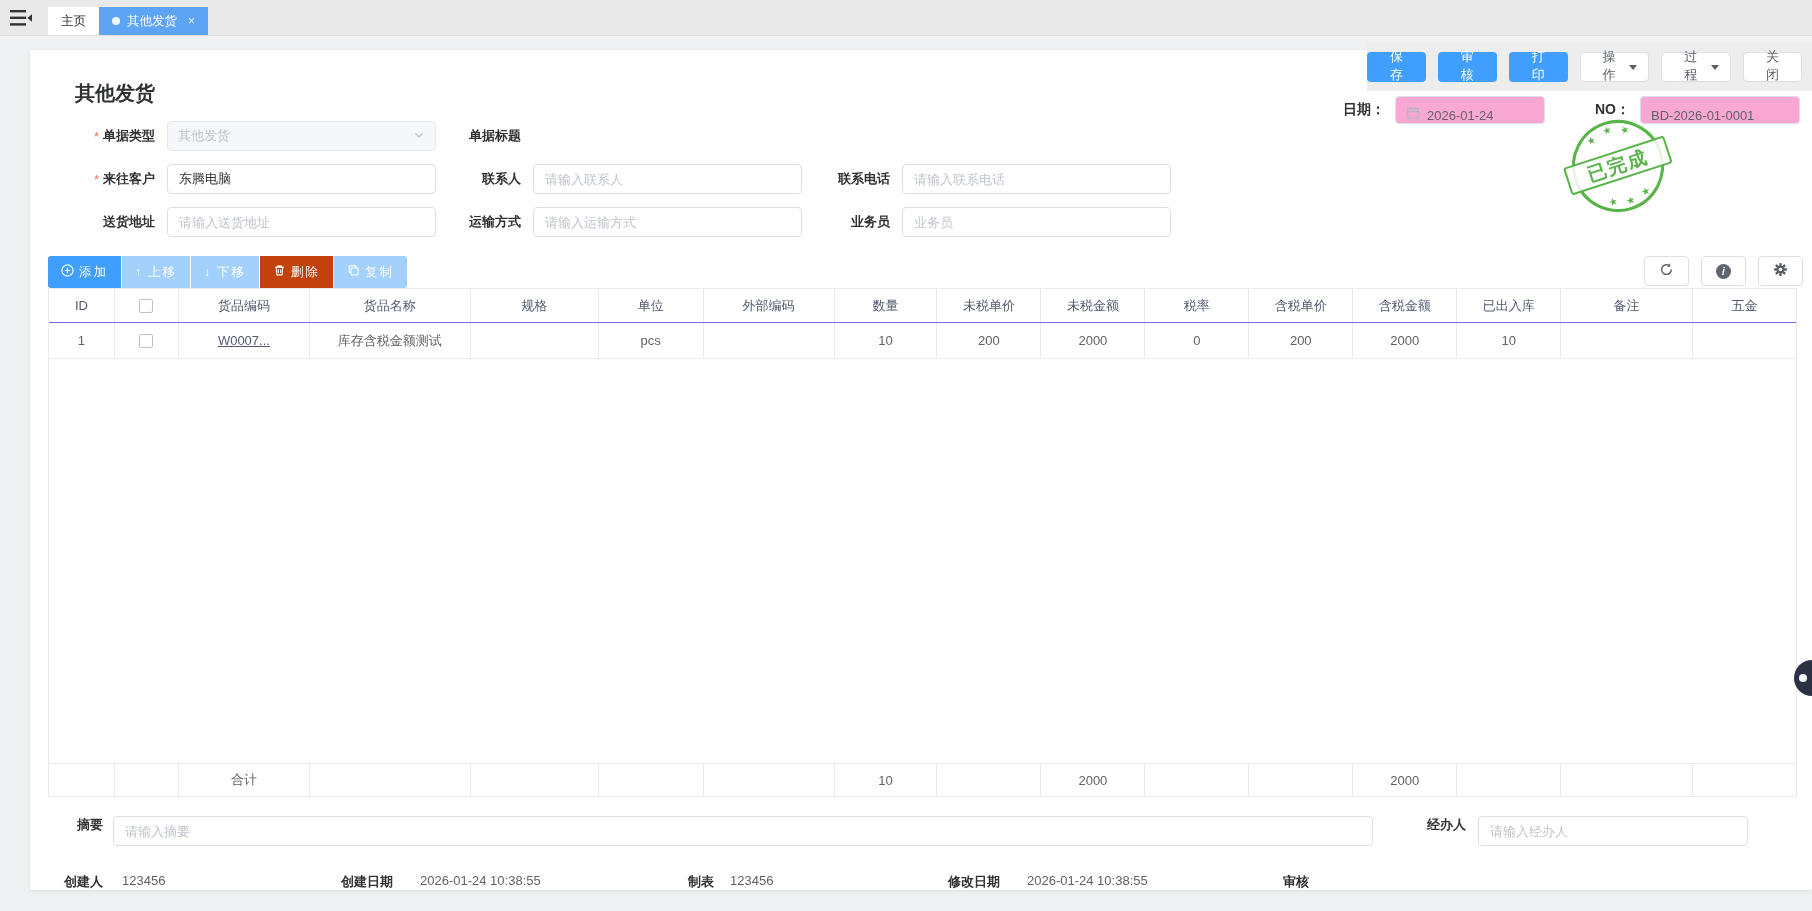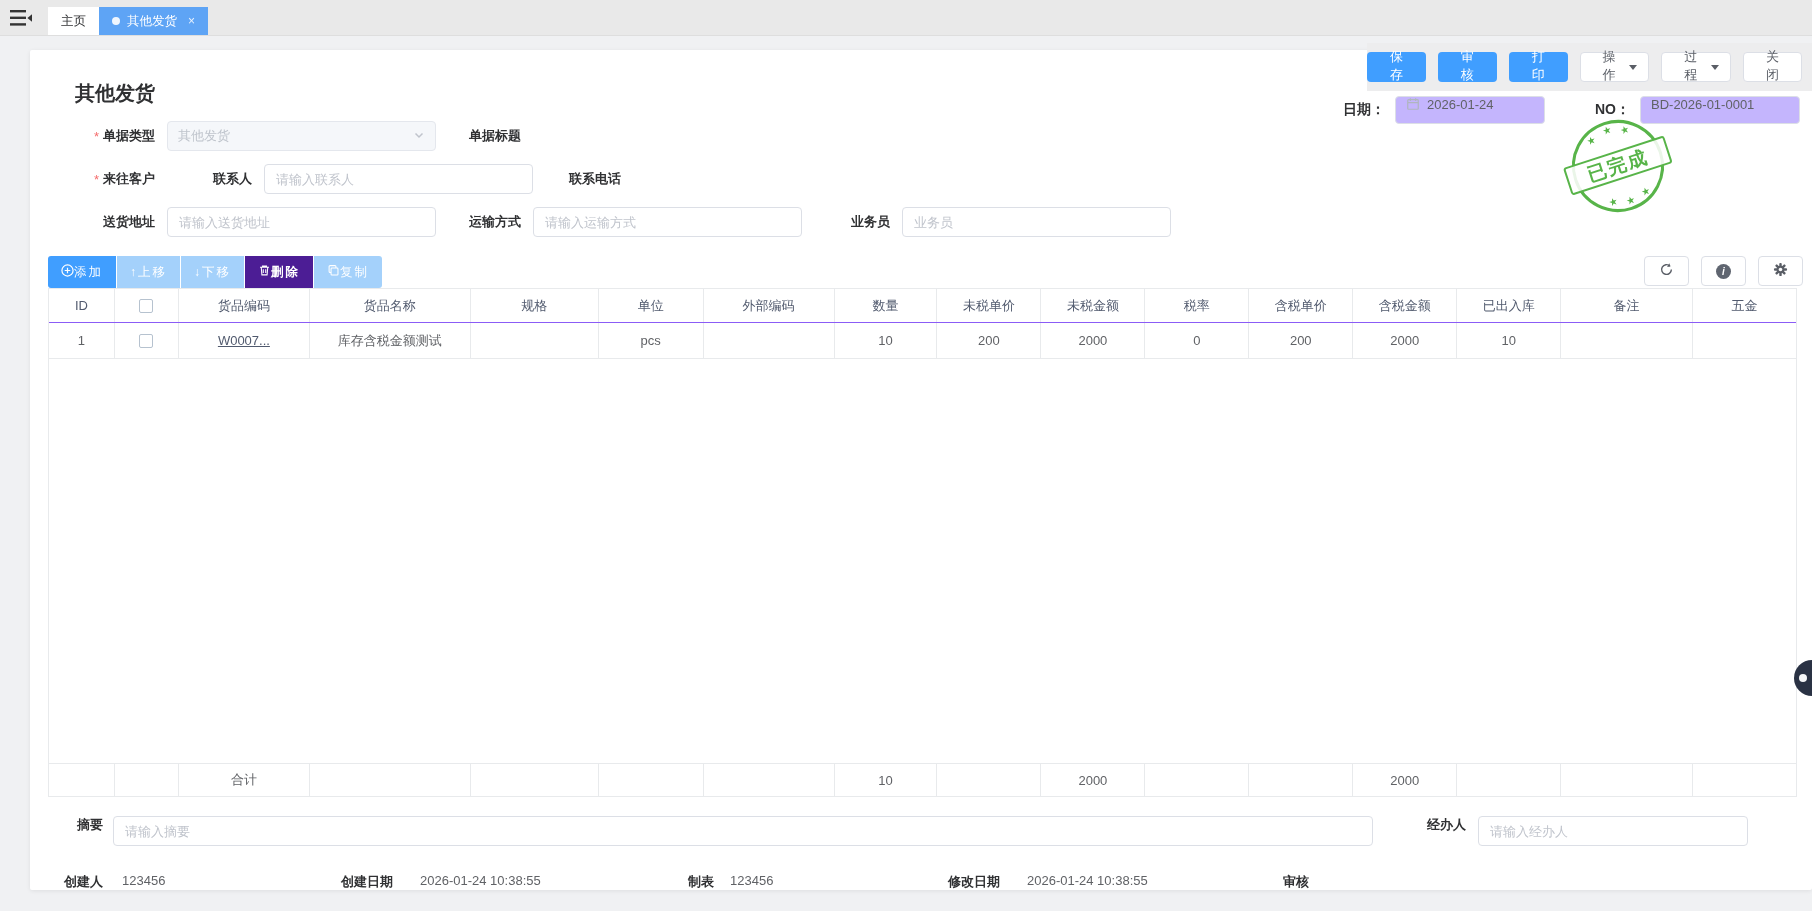--- a/index.html
+++ b/index.html
@@ -20,21 +20,21 @@
   
   .action-strip { position:absolute; top:-7px; right:0; width:445px; height:48px; background:#ededee; display:flex; align-items:center; justify-content:flex-end; gap:12px; padding-right:10px; }
   .btn { height:30px; border-radius:4px; font-size:13px; display:inline-flex; align-items:center; justify-content:center; border:1px solid transparent; cursor:pointer; padding:0 11px 2px 14px; letter-spacing:3px; font-family:inherit; background:#fff; }
   .btn-primary { background:#409EFF; color:#fff; }
   .btn-plain { border-color:#dcdfe6; color:#5a5e66; }
   .caret { width:0; height:0; border:4px solid transparent; border-top:5px solid #5a5e66; margin-left:3px; transform:translateY(3px); }
 
   
   .meta { position:absolute; top:46px; right:12px; display:flex; align-items:center; gap:10px; }
   .meta-label { font-size:14px; font-weight:700; color:#303133;margin-left:40px; }
-  .meta-box { height:28px; border:1px solid #dcdfe6; border-radius:4px; background:#c4b5fd; display:flex; align-items:flex-start; gap:7px; padding:0 10px; font-size:13px; color:#606266; }
+  .meta-box { height:28px; border:1px solid #dcdfe6; border-radius:4px; background:#f9a8d4; display:flex; align-items:flex-end; gap:7px; padding:0 10px; font-size:13px; color:#606266; }
   .date-box { width:150px; }
   .no-box { width:160px; }
 
   
   .stamp { position:absolute; left:1542px; top:70px; width:92px; height:92px; transform:rotate(-18deg); opacity:.92; color:#4aae3a; pointer-events:none; }
   .stamp-ring { position:absolute; inset:0; border:3px solid currentColor; border-radius:50%; }
   .stamp-band { position:absolute; left:-7px; right:-7px; top:31px; height:29px; border:2.5px solid currentColor; background:rgba(255,255,255,.88); display:flex; align-items:center; justify-content:center; font-size:19px; font-weight:700; letter-spacing:2px; border-radius:3px; }
   .stamp-star { position:absolute; font-size:10px; }
   .ss1{top:8px;left:24px}.ss2{top:3px;left:42px}.ss3{top:8px;left:59px}
   .ss4{bottom:8px;left:26px}.ss5{bottom:4px;left:43px}.ss6{bottom:8px;left:60px}
@@ -46,24 +46,24 @@
   .w1{width:80px}.w2{width:85px}.w3{width:88px}
   .req { color:#f56c6c; margin-right:4px; font-weight:400; }
   .inp { height:30px; border:1px solid #dcdfe6; border-radius:4px; padding:0 11px; font-size:13px; color:#303133; background:#fff; font-family:inherit; outline:none; }
   .inp::placeholder { color:#c0c4cc; }
   .w-inp { width:269px; }
   .sel { width:269px; height:30px; background:#f5f7fa; border:1px solid #e4e7ed; border-radius:4px; color:#bfc4cc; display:flex; align-items:center; justify-content:space-between; padding:0 10px; font-size:13px; cursor:not-allowed; }
 
   
   .grid-toolbar { position:relative; margin:19px 0 0 18px; height:30px; }
   .tgroup { display:flex; gap:1px; }
-  .tbtn { height:30px; padding:16px 13px; display:inline-flex; align-items:center; color:#fff; font-size:12.5px; letter-spacing:2px; border:none; cursor:pointer; font-family:inherit; }
+  .tbtn { height:30px; padding:16px 13px; display:inline-flex; align-items:center; gap:5px; color:#fff; font-size:12.5px; letter-spacing:2px; border:none; cursor:pointer; font-family:inherit; }
   .tbtn-add { background:#409EFF; border-radius:3px 0 0 3px; }
   .tbtn-light { background:#a4d1fb; }
-  .tbtn-danger { background:#4c1d95;font-weight:bold; }
+  .tbtn-danger { background:#c2410c; }
   .tbtn-copy { background:#a4d1fb; border-radius:0 3px 3px 0; }
   .arrow-glyph { font-size:12px; }
   .icon-group { position:absolute; right:9px; top:0; display:flex; gap:12px; }
   .ibtn { width:45px; height:30px; border:1px solid #dcdfe6; border-radius:4px; background:#fff; display:inline-flex; align-items:center; justify-content:center; cursor:pointer; }
   .info-ic { width:15px; height:15px; border-radius:50%; background:#5f6570; color:#fff; font-size:10px; font-weight:700; font-style:italic; display:flex; align-items:center; justify-content:center; }
 
   
   .grid { border:1px solid #e8eaec; width:1749px; margin:2px 0 0 18px; background:#fff; }
   .grow { display:flex; }
   .gc { border-right:1px solid #e8eaec; display:flex; align-items:center; justify-content:center; font-size:13px; color:#606266; height:100%; text-align:center; }
@@ -179,23 +179,25 @@
         </span>
       </div>
       <label class="flabel w2">单据标题</label>
     </div>
 
     <div class="frow">
       <label class="flabel w1">
           <span class="req">*</span>
           <span>来往客户</span>
         </label>
+      <input class="inp w-inp" value="东腾电脑" style="">
       <label class="flabel w2">联系人</label>
       <input class="inp w-inp" placeholder="请输入联系人" style="">
       <label class="flabel w3">联系电话</label>
+      <input class="inp w-inp" placeholder="请输入联系电话" style="">
     </div>
 
     <div class="frow">
       <label class="flabel w1">送货地址</label>
       <input class="inp w-inp" placeholder="请输入送货地址" style="">
       <label class="flabel w2">运输方式</label>
       <input class="inp w-inp" placeholder="请输入运输方式" style="">
       <label class="flabel w3">业务员</label>
       <input class="inp w-inp" placeholder="业务员" style="">
     </div>

